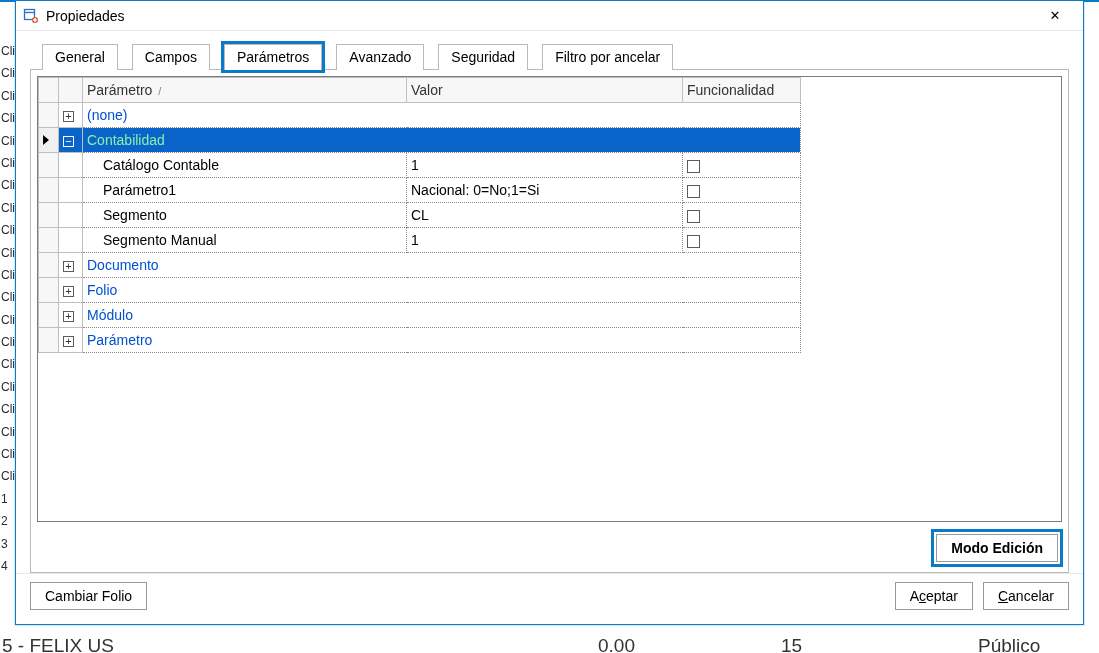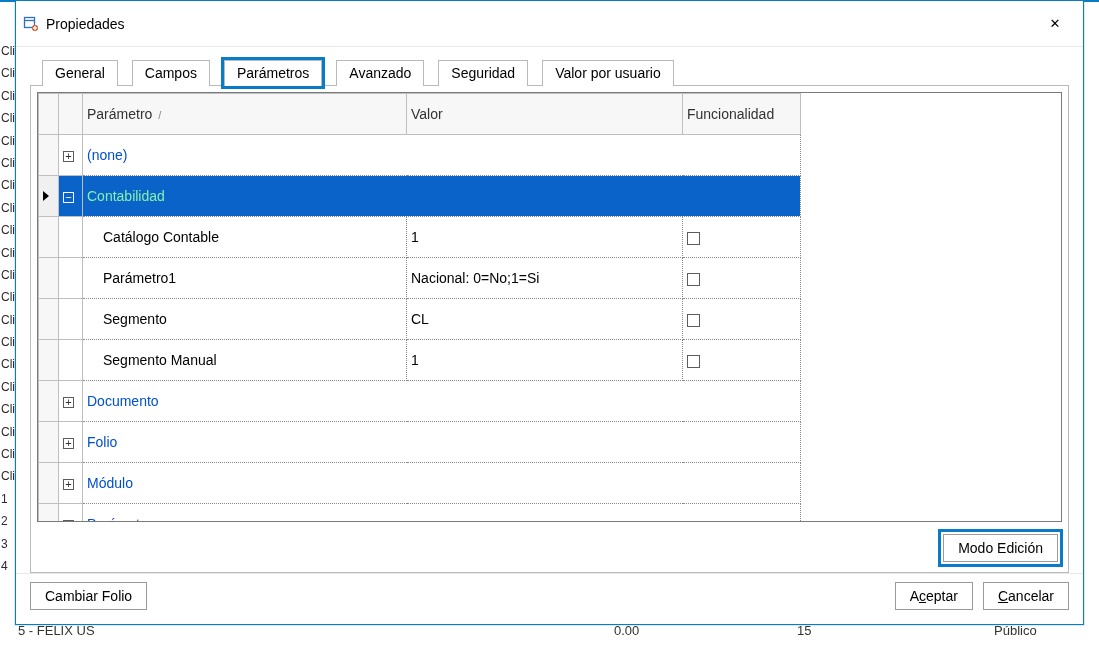--- a/index.html
+++ b/index.html
@@ -35,28 +35,27 @@
     line-height: 22.4px;
     font-size: 12px;
     color: #2a2a2a;
     overflow: hidden;
     padding-left: 1px;
     border-bottom: 1px solid #fff;
   }
   .bg-bottom {
     position: absolute;
     left: 0; right: 0;
-    bottom: 12px;
+    bottom: 0;
     height: 18px;
-    font-size: 13px;
+    font-size: 19px;
     color: #333;
     background: #fff;
     display: flex;
     align-items: flex-start;
-    margin-left: 16px;
   }
   .bg-bottom .lbl { padding-left: 2px; }
   .bg-bottom .n1 { position:absolute; left: 598px; }
   .bg-bottom .n2 { position:absolute; left: 781px; }
   .bg-bottom .n3 { position:absolute; left: 978px; }
 
   
   .dialog {
     position: absolute;
     top: 0;
@@ -65,21 +64,21 @@
     height: 625px;
     background: #fff;
     border: 1px solid #0a7bc7;
     display: flex;
     flex-direction: column;
     box-shadow: 0 0 0 1px rgba(10,123,199,.15);
   }
 
   
   .titlebar {
-    height: 46px;
+    height: 30px;
     display: flex;
     align-items: center;
     padding: 12px 6px;
     border-bottom: 1px solid #e8e8e8;
   }
   .titlebar .icon {
     width: 18px; height: 18px;
     margin-right: 6px;
     display: inline-flex;
     align-items: center; justify-content: center;
@@ -134,21 +133,21 @@
     overflow: hidden;
   }
   table.grid {
     border-collapse: collapse;
     width: 763px;
     table-layout: fixed;
   }
   table.grid th, table.grid td {
     border: 1px dotted #8a8a8a;
     height: 22px;
-    padding: 12px 4px;
+    padding: 4px 4px;
     font-size: 14px;
     text-align: left;
     overflow: hidden;
     white-space: nowrap;
   }
   table.grid th {
     background: #f7f7f7;
     border: 1px solid #bfbfbf;
     font-weight: normal;
     color: #333;
@@ -235,20 +234,21 @@
   .btn {
     border: 1px solid #9a9a9a;
     background: #fff;
     padding: 5px 14px;
     font-size: 14px;
     cursor: default;
   }
   .btn.hl {
     outline: 3px solid #0a7bc7;
     outline-offset: 2px;
+    font-weight: bold;
   }
   .accessk { text-decoration: underline; }
 
   .bottom-bar {
     display: flex;
     align-items: center;
     gap: 10px;
     padding: 8px 14px 14px 14px;
     border-top: 1px solid #e8e8e8;
   }
@@ -308,21 +308,21 @@
       <span>✕</span>
     </span>
   </div>
 
   <div class="tabs" id="tabs">
       <div class="tab">General</div>
       <div class="tab">Campos</div>
       <div class="tab tab-highlight">Parámetros</div>
       <div class="tab">Avanzado</div>
       <div class="tab">Seguridad</div>
-      <div class="tab">Valor por usuario</div>
+      <div class="tab">Filtro por ancelar</div>
     </div>
 
   <div class="grid-wrap">
     <div class="grid-inner">
       <table class="grid">
         <colgroup>
           <col class="c-ind">
             <col class="c-tree">
             <col class="c-param">
             <col class="c-valor">

